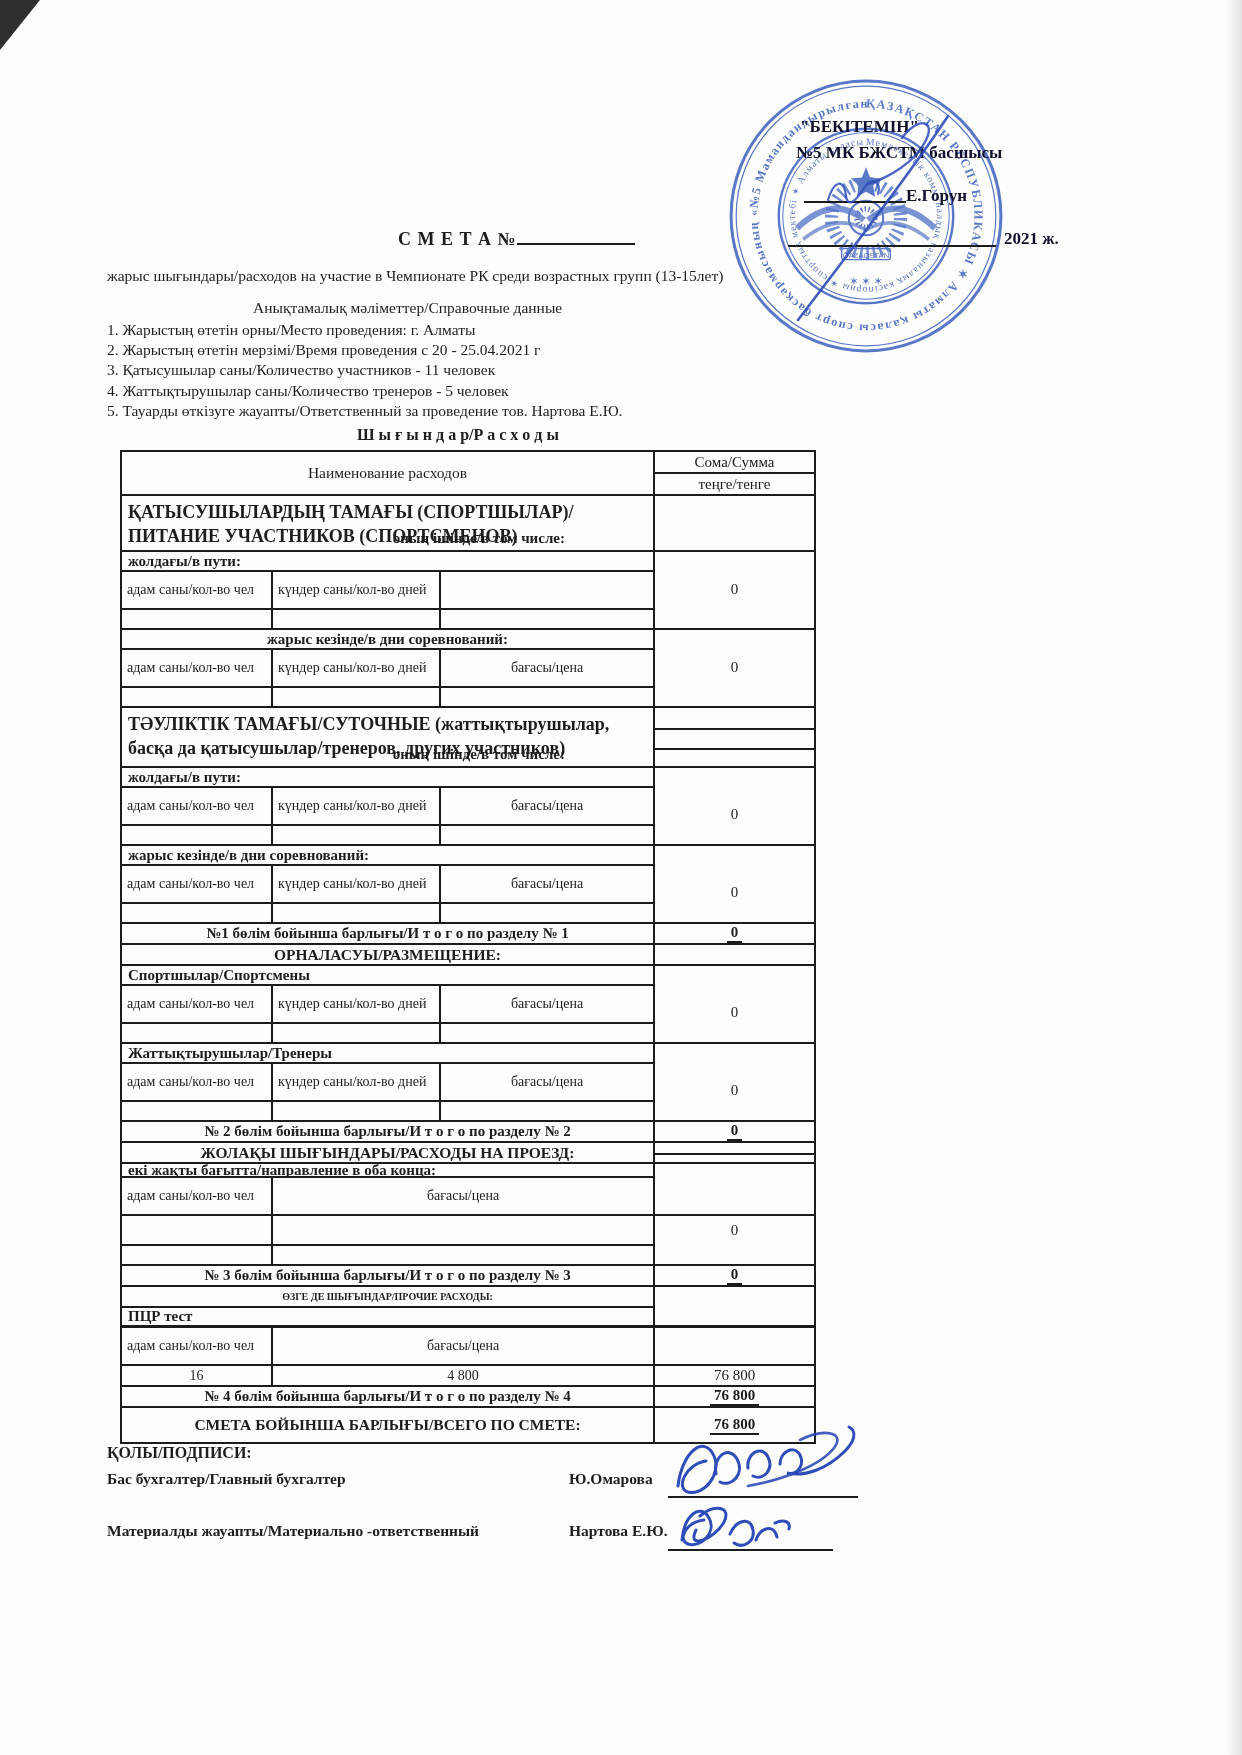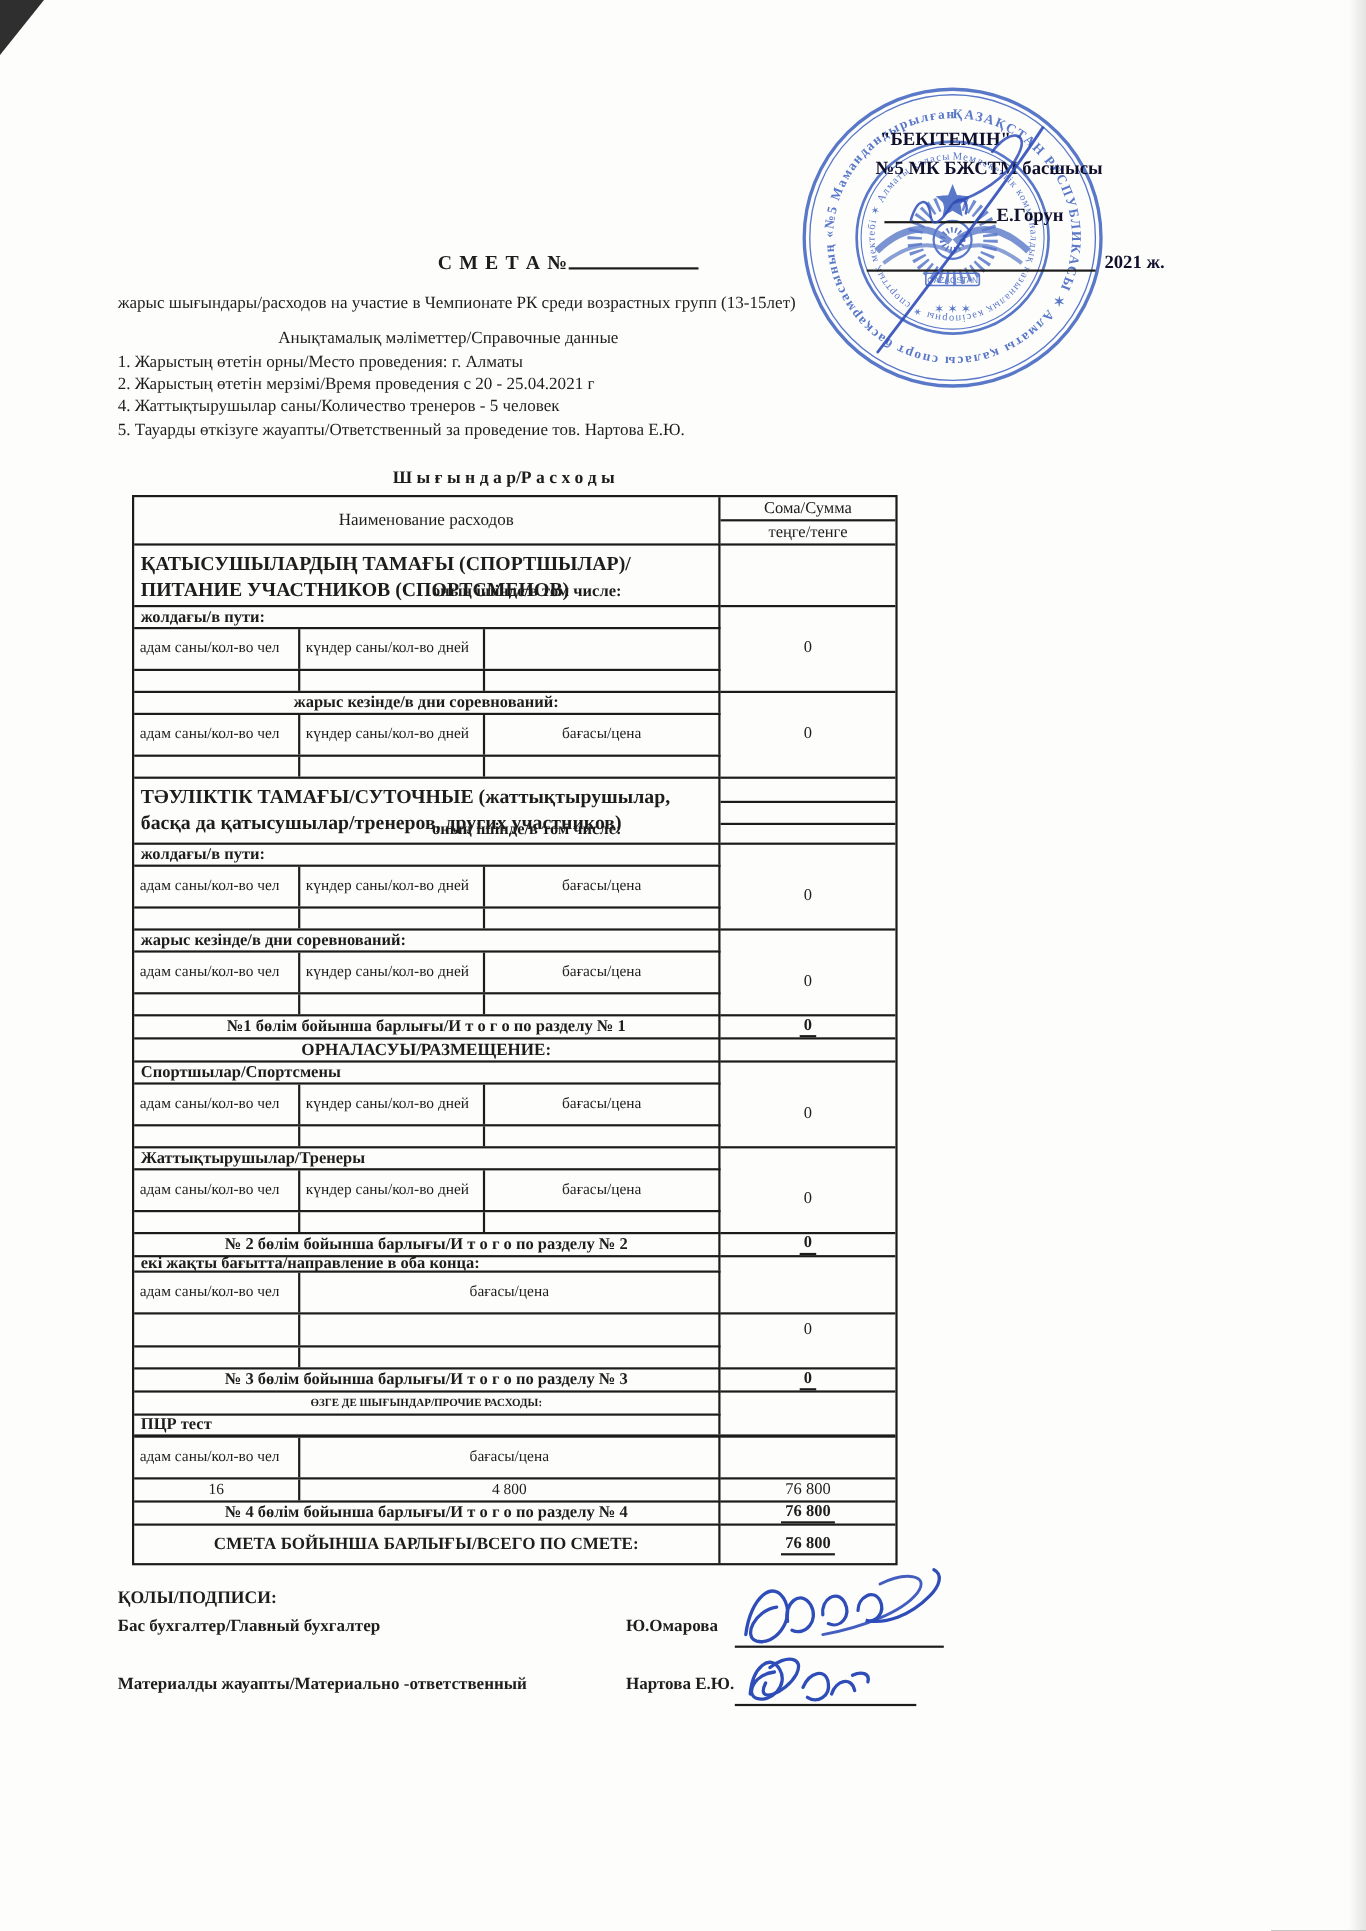--- a/index.html
+++ b/index.html
@@ -92,20 +92,21 @@
 
   <div class="abs b" style="left:398px;top:224px;font-size:18px;letter-spacing:1px;">
     <span>С М Е Т А №</span><span class="bl" style="width:118px;"></span>
   </div>
   <div class="abs doc-text" style="left:107px;top:267px;width:660px;">жарыс шығындары/расходов на участие в Чемпионате РК среди возрастных групп (13-15лет)</div>
 
   <div class="abs doc-text" style="left:253px;top:299px;">Анықтамалық мәліметтер/Справочные данные</div>
   <div class="abs doc-text" style="left:107px;top:320px;line-height:20.2px;">
     <div>1. Жарыстың өтетін орны/Место проведения: г. Алматы</div>
     <div>2. Жарыстың өтетін мерзімі/Время проведения  с 20 - 25.04.2021 г</div>
+    <div>3. Қатысушылар саны/Количество участников - 11  человек</div>
     <div>4. Жаттықтырушылар саны/Количество тренеров -  5  человек</div>
     <div>5. Тауарды өткізуге жауапты/Ответственный за проведение тов. Нартова Е.Ю.</div>
   </div>
 
   <div class="abs b" style="left:357px;top:426px;font-size:16px;">Ш ы ғ ы н д а р/Р а с х о д ы</div>
 
   <div class="tbl">
 
     <div class="band" style="height:42px;">
       <div class="L">
@@ -310,20 +311,28 @@
 
     <div class="band" style="height:21px;">
       <div class="L t">
           <div class="ctr b">№ 2 бөлім бойынша барлығы/И т о г о    по разделу № 2</div>
         </div>
       <div class="R t">
           <span class="uval">0</span>
         </div>
     </div>
 
+    <div class="band" style="height:21px;">
+      <div class="L t">
+          <div class="ctr b" style="font-size:15.5px;">ЖОЛАҚЫ ШЫҒЫНДАРЫ/РАСХОДЫ НА ПРОЕЗД:</div>
+        </div>
+      <div class="R t">
+          <div class="rsplit" style="top:10px;"></div>
+        </div>
+    </div>
     <div class="band" style="height:14px;">
       <div class="L t">
           <div class="lbl b">екі жақты бағытта/направление в оба конца:</div>
         </div>
       <div class="R t"></div>
     </div>
     <div class="band" style="height:38px;">
       <div class="L t">
           <div class="cells">
         <div class="c c1">адам саны/кол-во чел</div>

